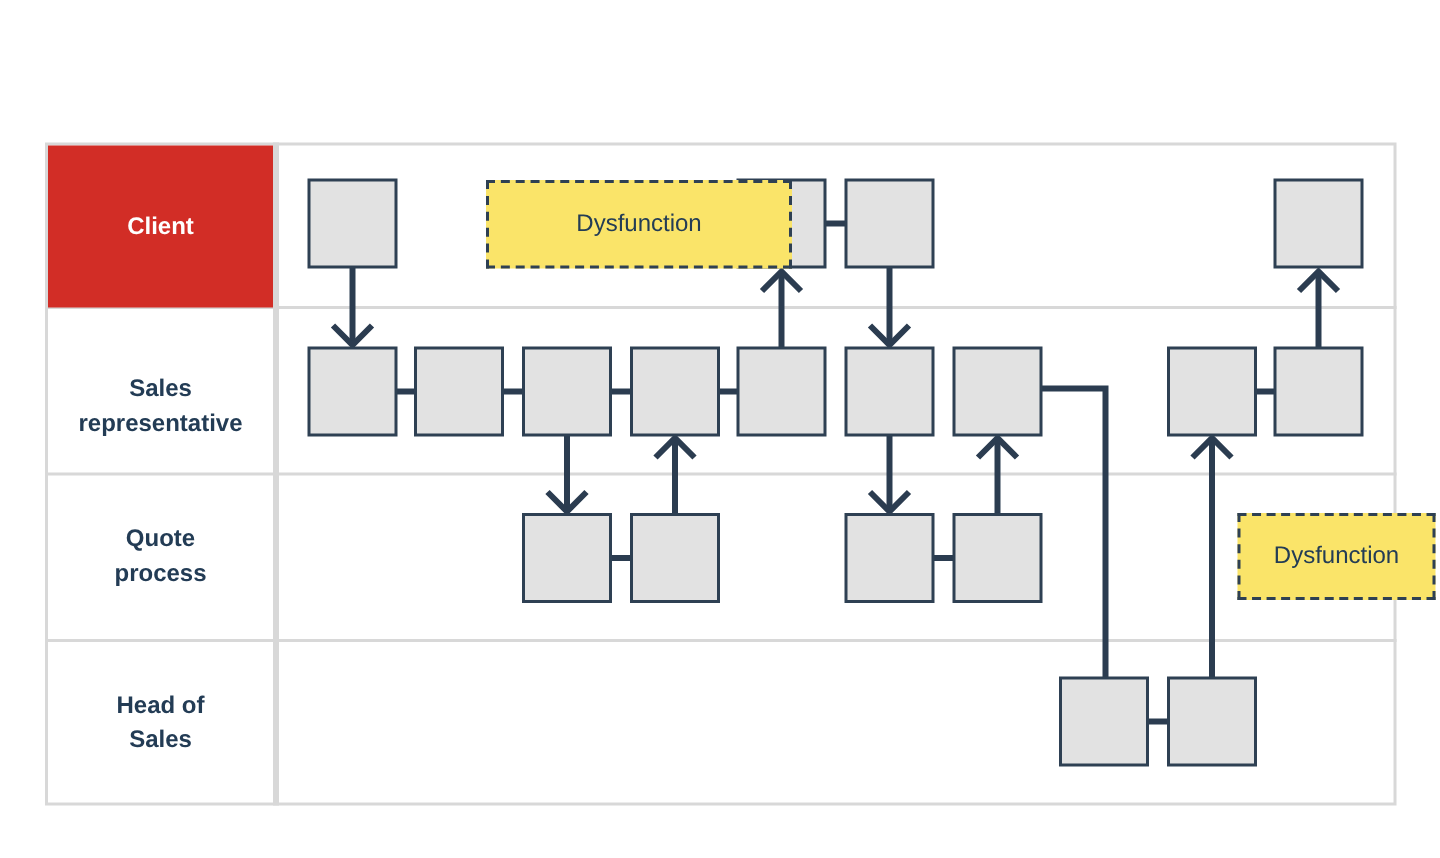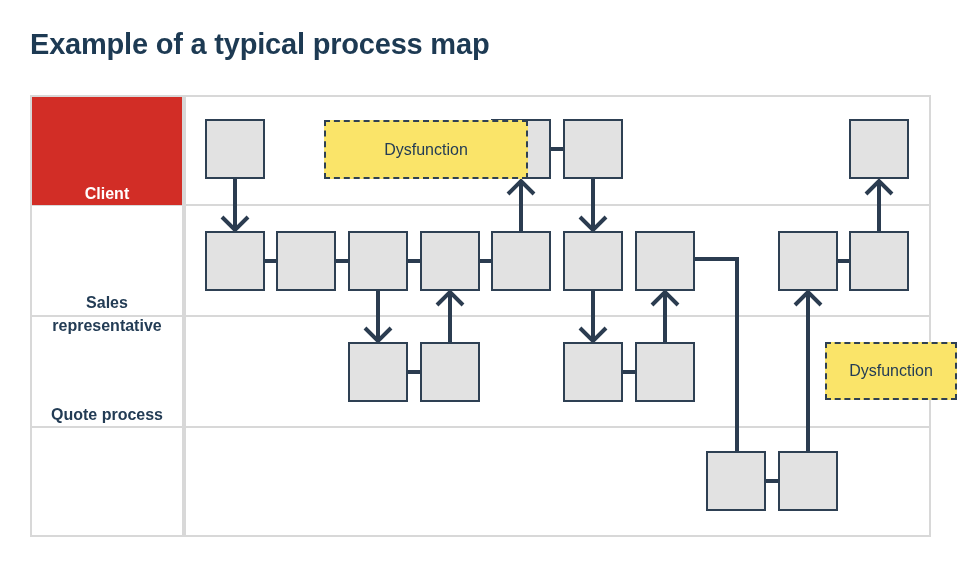--- a/index.html
+++ b/index.html
@@ -41,28 +41,28 @@
     position: absolute;
     left: 182px; top: 95px;
     width: 4px; height: 442px;
     background: #d8d8d8;
   }
   
   .lane-cell {
     position: absolute;
     left: 32px; width: 150px;
     display: flex;
-    align-items: flex-end;
+    align-items: center;
     justify-content: center;
     text-align: center;
     font-size: 16px;
     line-height: 23px;
     font-weight: bold;
     color: #233c55;
-    padding: 0 14px;
+    padding: 0 26px;
   }
   .lane-cell.client {
     top: 97px; height: 108px;
     background: #d22d26;
     color: #ffffff;
   }
   .lane-cell.sales { top: 205px; height: 132px; }
   .lane-cell.quote { top: 316px; height: 110px; }
   .lane-cell.head  { top: 427px; height: 110px; }
   
@@ -84,36 +84,38 @@
     font-size: 16px;
     color: #233c55;
     margin-left: 47px;
   }
 </style>
 </head>
 <body>
 
 <div class="stage">
 
-  <h1 class="page-title">Example of a typical process map</h1>
 
   <div class="table-border"></div>
   <div class="grid-h h1"></div>
   <div class="grid-h h2"></div>
   <div class="grid-h h3"></div>
   <div class="grid-v-divider"></div>
 
   <div class="lane-cell client">
     <span>Client</span>
   </div>
   <div class="lane-cell sales">
     <span>Sales representative</span>
   </div>
   <div class="lane-cell quote">
     <span>Quote process</span>
+  </div>
+  <div class="lane-cell head">
+    <span>Head of Sales</span>
   </div>
 
   <svg class="diagram-svg" id="diagram-svg" viewBox="0 0 960 572">
       <line x1="548" y1="149" x2="566" y2="149" stroke="#2b3c50" stroke-width="4"></line>
       <line x1="262" y1="261" x2="279" y2="261" stroke="#2b3c50" stroke-width="4"></line>
       <line x1="333" y1="261" x2="351" y2="261" stroke="#2b3c50" stroke-width="4"></line>
       <line x1="405" y1="261" x2="423" y2="261" stroke="#2b3c50" stroke-width="4"></line>
       <line x1="477" y1="261" x2="494" y2="261" stroke="#2b3c50" stroke-width="4"></line>
       <line x1="835" y1="261" x2="852" y2="261" stroke="#2b3c50" stroke-width="4"></line>
       <line x1="405" y1="372" x2="423" y2="372" stroke="#2b3c50" stroke-width="4"></line>

